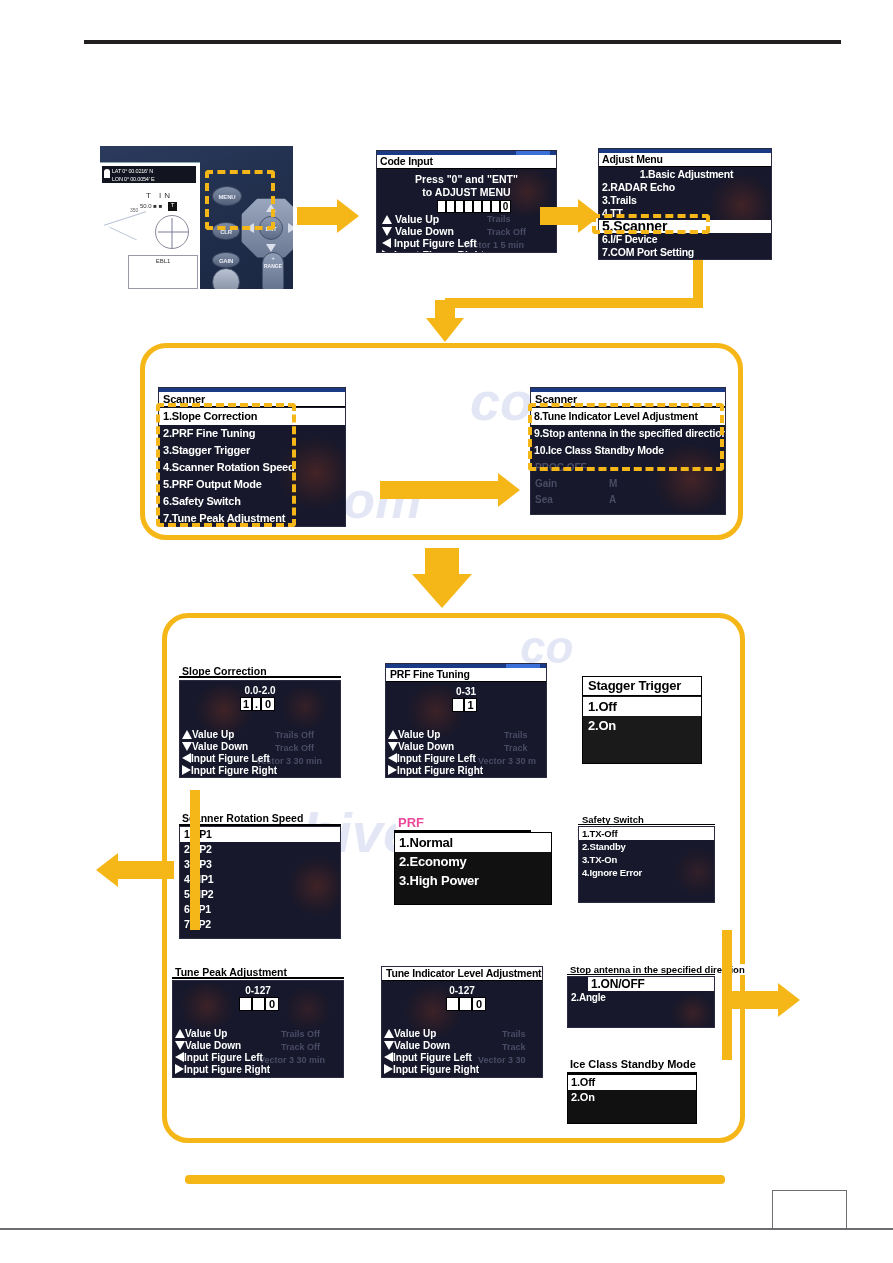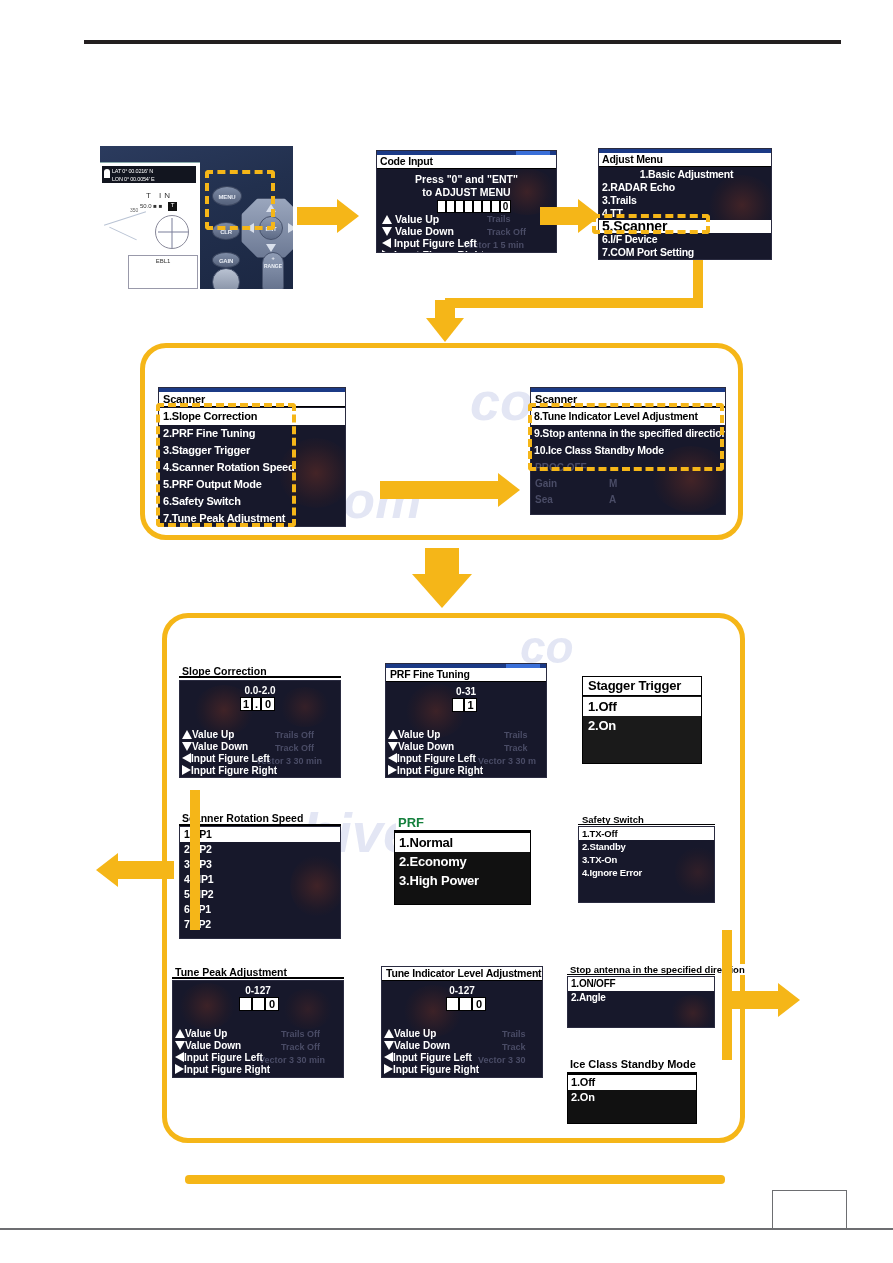--- a/index.html
+++ b/index.html
@@ -433,28 +433,28 @@
       <div class="row" style="height:15px; font-size:10.5px; line-height:15px; padding-left:4px;">3.SP3</div>
       <div class="row" style="height:15px; font-size:10.5px; line-height:15px; padding-left:4px;">4.MP1</div>
       <div class="row" style="height:15px; font-size:10.5px; line-height:15px; padding-left:4px;">5.MP2</div>
       <div class="row" style="height:15px; font-size:10.5px; line-height:15px; padding-left:4px;">6.LP1</div>
       <div class="row" style="height:15px; font-size:10.5px; line-height:15px; padding-left:4px;">7.LP2</div>
     </div>
   </div>
   <div style="position:absolute; left:180px; top:812px; font-size:10.5px; font-weight:bold; color:#000; background:#fff; padding:0 2px;">Scanner Rotation Speed</div>
   <div style="position:absolute; left:179px; top:824px; width:162px; height:1.5px; background:#000;"></div>
 
-  <div class="lcd menu-panel" style="left:394px; top:832px; width:137px; height:73px; background:#111; border-color:#000;">
+  <div class="lcd menu-panel" style="left:394px; top:832px; width:158px; height:73px; background:#111; border-color:#000;">
     <div style="position:absolute; left:0; top:0; width:100%;">
       <div class="row sel" style="height:19px; font-size:13px; line-height:19px; padding-left:4px;">1.Normal</div>
       <div class="row" style="height:19px; font-size:13px; line-height:19px; padding-left:4px;">2.Economy</div>
       <div class="row" style="height:19px; font-size:13px; line-height:19px; padding-left:4px;">3.High Power</div>
     </div>
   </div>
-  <div style="position:absolute; left:396px; top:815px; font-size:13px; font-weight:bold; color:#15803d; background:#fff; padding:0 2px;">PRF</div>
+  <div style="position:absolute; left:396px; top:815px; font-size:13px; font-weight:bold; color:#ec4899; background:#fff; padding:0 2px;">PRF</div>
   <div style="position:absolute; left:394px; top:830px; width:137px; height:1.5px; background:#000;"></div>
 
   <div class="lcd menu-panel" style="left:578px; top:826px; width:137px; height:77px;">
     <div class="echo" style="left:96px; top:20px; width:46px; height:50px; opacity:.35;"></div>
     <div style="position:absolute; left:0; top:0; width:100%;">
       <div class="row sel" style="height:13px; font-size:9.5px; line-height:13px; padding-left:3px;">1.TX-Off</div>
       <div class="row" style="height:13px; font-size:9.5px; line-height:13px; padding-left:3px;">2.Standby</div>
       <div class="row" style="height:13px; font-size:9.5px; line-height:13px; padding-left:3px;">3.TX-On</div>
       <div class="row" style="height:13px; font-size:9.5px; line-height:13px; padding-left:3px;">4.Ignore Error</div>
     </div>
@@ -512,21 +512,21 @@
       <span class="tri left"></span><span>Input Figure Left</span>
     </div>
     <div class="keyline" style="left:2px; top:97px; font-size:10px;">
       <span class="tri right"></span><span>Input Figure Right</span>
     </div>
   </div>
 
   <div class="lcd menu-panel" style="left:567px; top:976px; width:148px; height:52px;">
     <div class="echo" style="left:102px; top:18px; width:46px; height:36px; opacity:.45;"></div>
     <div style="position:absolute; left:0; top:0; width:100%;">
-      <div class="row sel" style="height:14px; font-size:10px; line-height:14px; padding-left:3px;">1.ON/OFF</div>
+      <div class="row sel" style="height:14px; font-size:12px; line-height:14px; padding-left:3px;margin-left:20px;">1.ON/OFF</div>
       <div class="row" style="height:14px; font-size:10px; line-height:14px; padding-left:3px;">2.Angle</div>
     </div>
   </div>
   <div style="position:absolute; left:568px; top:964px; font-size:9.5px; font-weight:bold; color:#000; background:#fff; padding:0 2px;">Stop antenna in the specified direction</div>
   <div style="position:absolute; left:567px; top:974px; width:148px; height:1.2px; background:#000;"></div>
 
   <div class="lcd menu-panel" style="left:567px; top:1074px; width:130px; height:50px; background:#111; border-color:#000;">
     <div style="position:absolute; left:0; top:0; width:100%;">
       <div class="row sel" style="height:15px; font-size:11px; line-height:15px; padding-left:3px;">1.Off</div>
       <div class="row" style="height:15px; font-size:11px; line-height:15px; padding-left:3px;">2.On</div>

